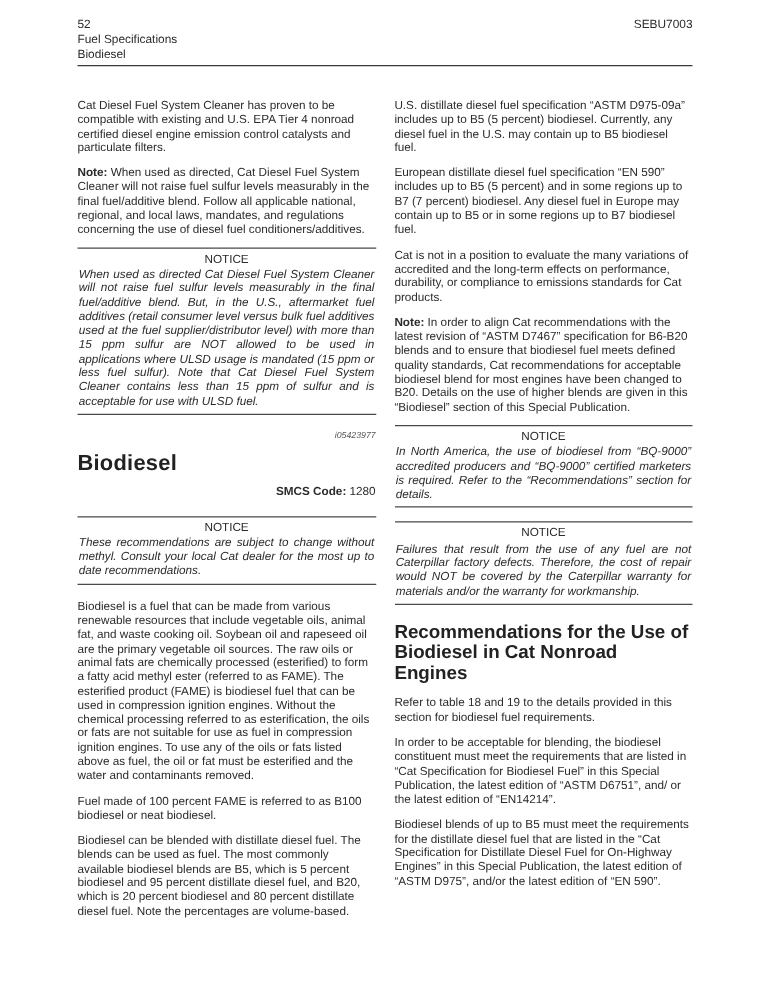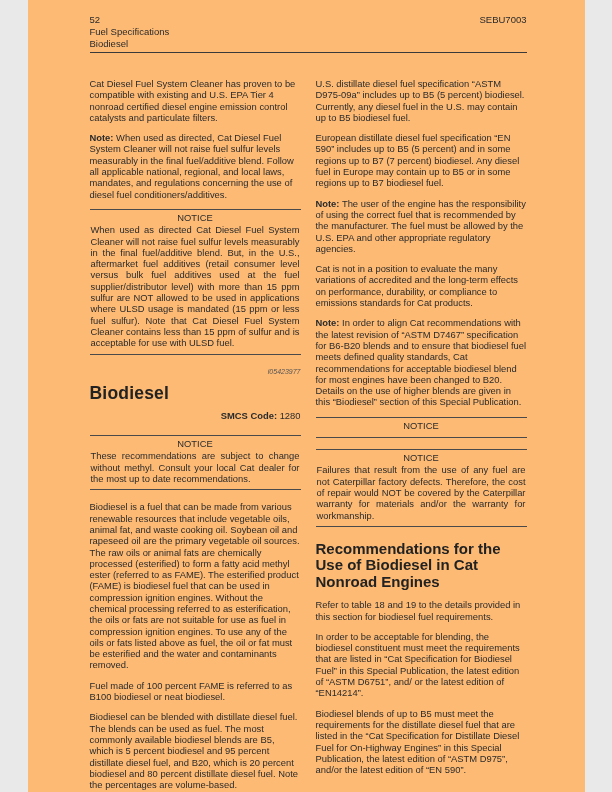--- a/index.html
+++ b/index.html
@@ -2,24 +2,24 @@
 <html><head>
 <meta charset="utf-8">
 <style>
   html, body {
     margin: 0;
     padding: 0;
     background: #e9e9e9;
   }
   .page {
     position: relative;
-    width: 557px;
+    width: 612px;
     height: 792px;
     margin: 0 auto;
-    background: #fdba74;
+    background: #ffffff;
     font-family: "Liberation Sans", "DejaVu Sans", sans-serif;
     color: #2b2b2b;
     box-sizing: border-box;
     padding: 14px 58px 20px 62px;
     overflow: hidden;
   }
   
   .page-header {
     border-bottom: 1.2px solid #3a3a3a;
     padding-bottom: 3px;
@@ -56,20 +56,21 @@
     padding: 2px 1px 5px 1px;
     margin: 4px 0 11px 0;
   }
   .notice-title {
     text-align: center;
     margin-bottom: 1px;
   }
   .notice-body {
     text-align: justify;
     margin: 0 !important;
+    font-style: italic;
   }
   
   .ref-number {
     text-align: right;
     font-size: 7px;
     font-style: italic;
     color: #555;
     margin: 2px 0 6px 0;
   }
   h1.section-title {
@@ -139,28 +140,28 @@
       <p>Biodiesel can be blended with distillate diesel fuel. The blends can be used as fuel. The most commonly available biodiesel blends are B5, which is 5 percent biodiesel and 95 percent distillate diesel fuel, and B20, which is 20 percent biodiesel and 80 percent distillate diesel fuel. Note the percentages are volume-based.</p>
 
     </div>
 
     <div class="col">
 
       <p>U.S. distillate diesel fuel specification  “ASTM D975-09a” includes up to B5 (5 percent) biodiesel. Currently, any diesel fuel in the U.S. may contain up to B5 biodiesel fuel.</p>
 
       <p>European distillate diesel fuel specification  “EN 590” includes up to B5 (5 percent) and in some regions up to B7 (7 percent) biodiesel. Any diesel fuel in Europe may contain up to B5 or in some regions up to B7 biodiesel fuel.</p>
 
-      <p><strong class="note-label">Note:</strong><span> The user of the engine has the responsibility of using the correct fuel that is recommended by the manufacturer. The fuel must be allowed by the U.S. EPA and other appropriate regulatory agencies.</span></p>
 
       <p>Cat is not in a position to evaluate the many variations of accredited and the long-term effects on performance, durability, or compliance to emissions standards for Cat products.</p>
 
       <p><strong class="note-label">Note:</strong><span> In order to align Cat recommendations with the latest revision of  “ASTM D7467” specification for B6-B20 blends and to ensure that biodiesel fuel meets defined quality standards, Cat recommendations for acceptable biodiesel blend for most engines have been changed to B20. Details on the use of higher blends are given in this “Biodiesel” section of this Special Publication.</span></p>
 
       <div class="notice">
         <div class="notice-title">NOTICE</div>
+        <p class="notice-body">In North America, the use of biodiesel from  “BQ-9000” accredited producers and  “BQ-9000” certified marketers is required. Refer to the “Recommendations” section for details.</p>
       </div>
 
       <div class="notice">
         <div class="notice-title">NOTICE</div>
         <p class="notice-body">Failures that result from the use of any fuel are not Caterpillar factory defects. Therefore, the cost of repair would NOT be covered by the Caterpillar warranty for materials and/or the warranty for workmanship.</p>
       </div>
 
       <h2 class="subsection-title">Recommendations for the Use of Biodiesel in Cat Nonroad Engines</h2>
 
       <p>Refer to table 18  and 19  to the details provided in this section for biodiesel fuel requirements.</p>

